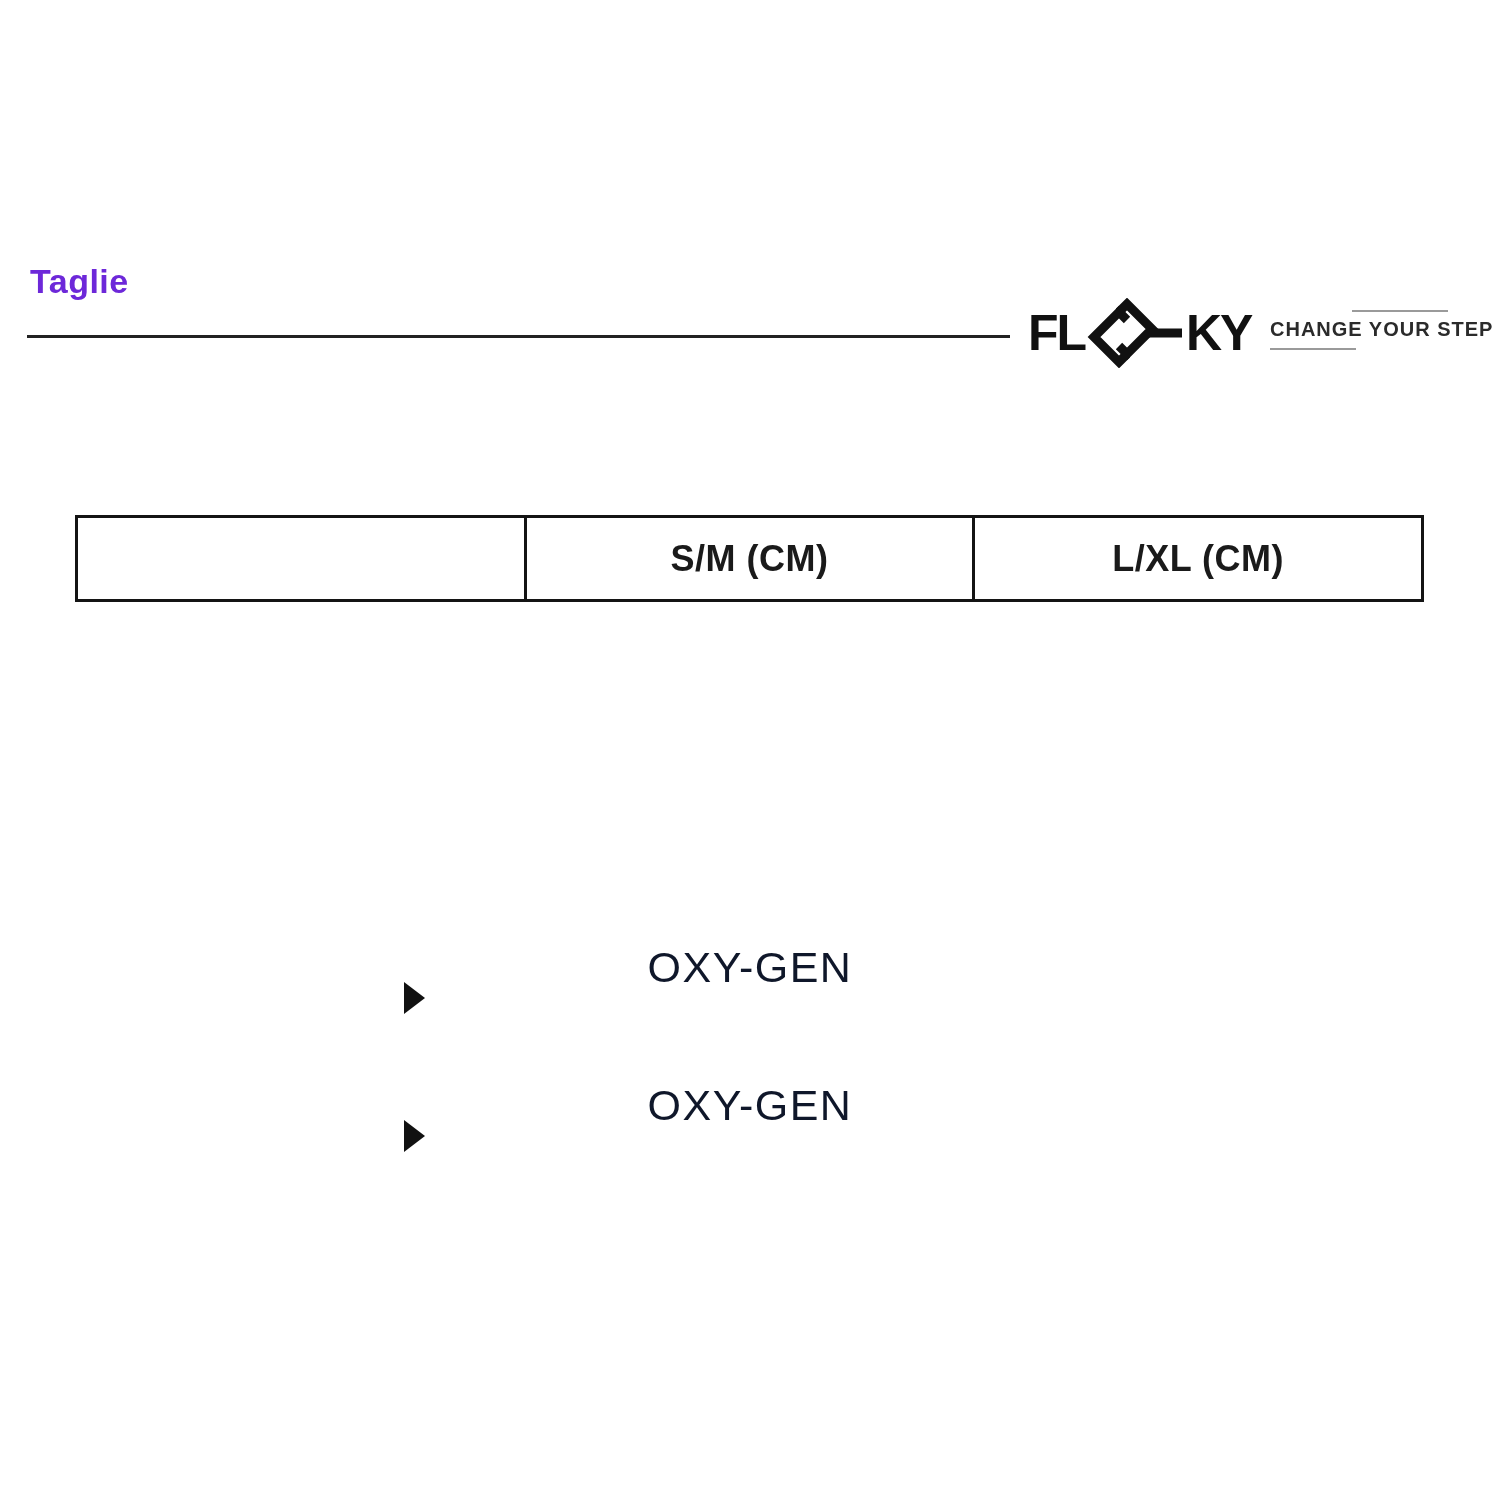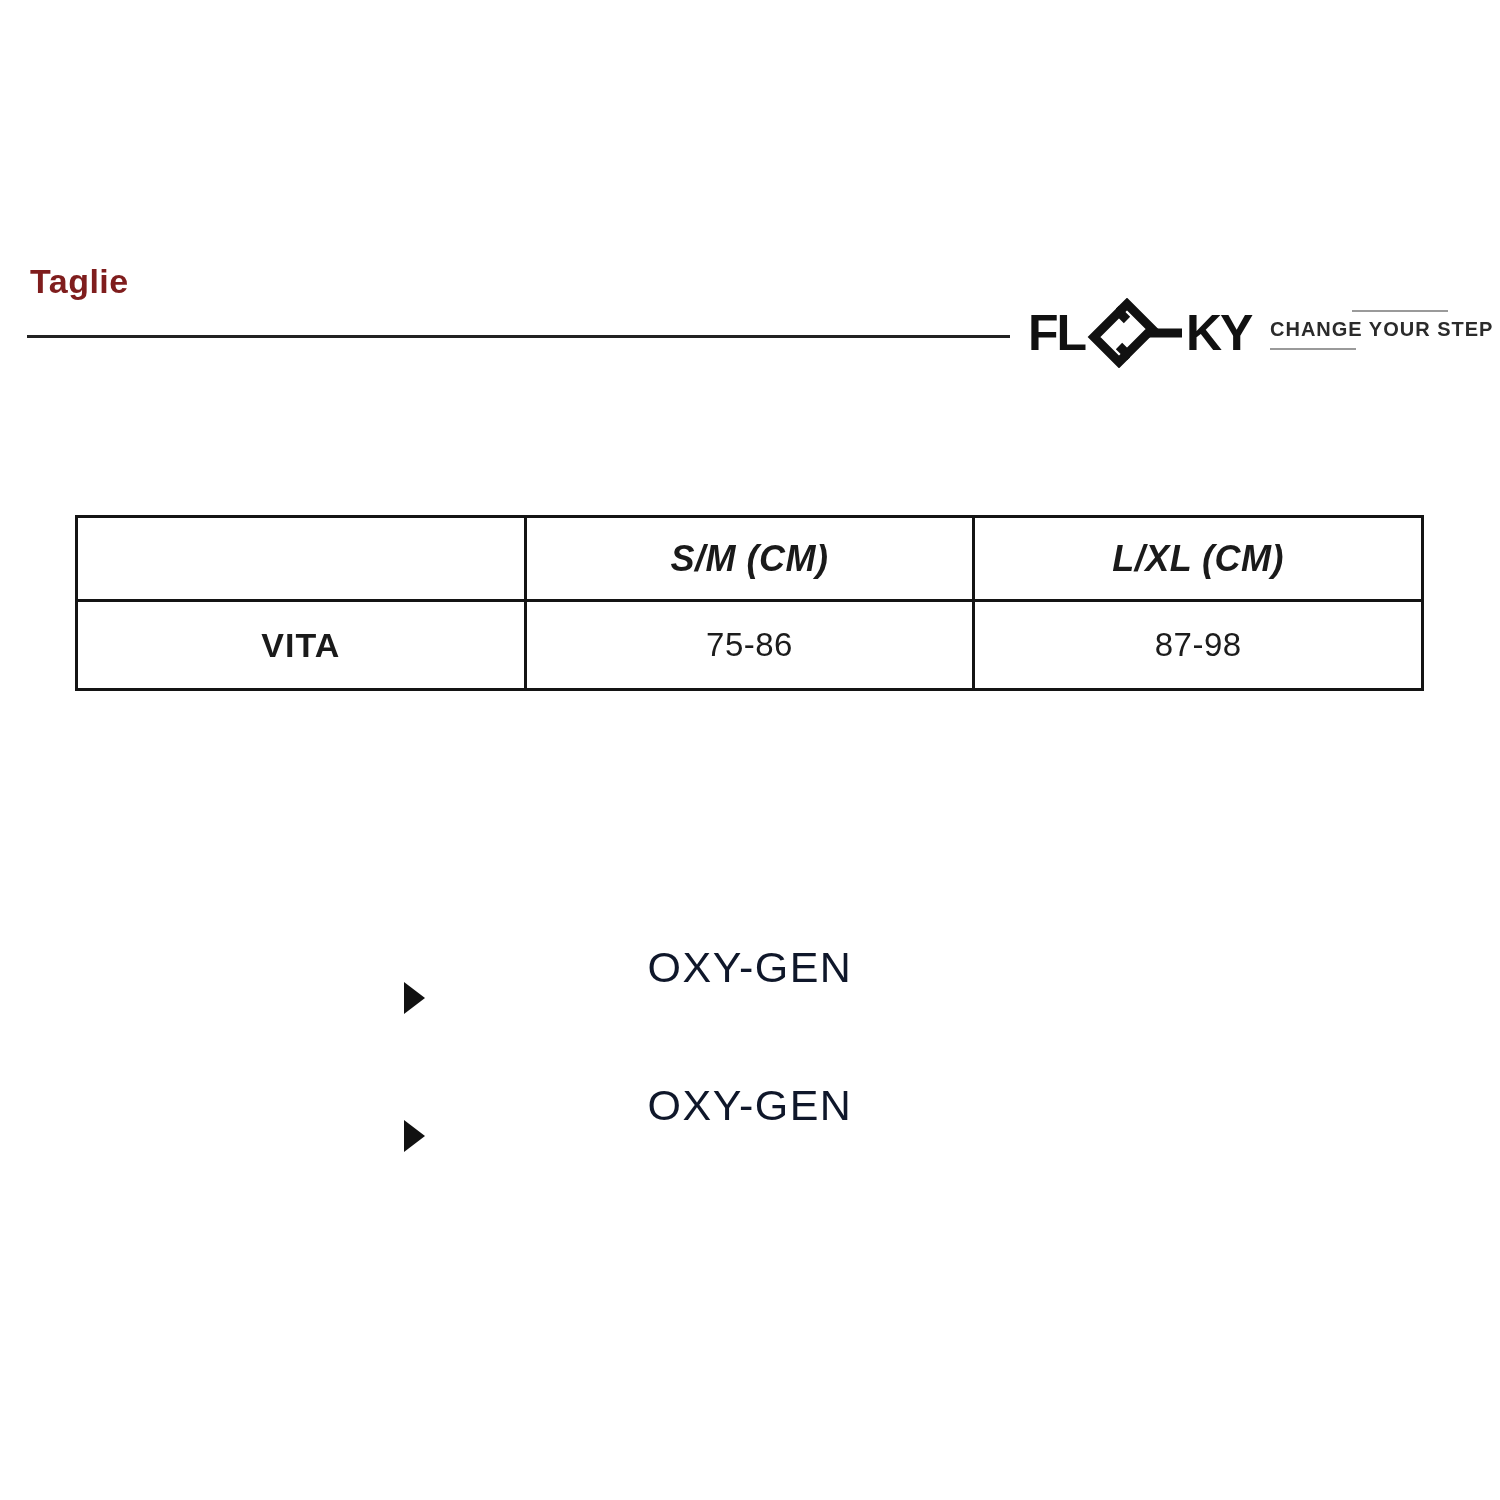--- a/index.html
+++ b/index.html
@@ -5,21 +5,21 @@
   * { margin:0; padding:0; box-sizing:border-box; }
   html,body { background:#ffffff; }
   .canvas {
     position:relative; width:1500px; height:1500px; background:#ffffff;
     font-family:"Liberation Sans", sans-serif; color:#1a1a1a; overflow:hidden;
   }
 
   
   .page-title {
     position:absolute; left:30px; top:262px;
-    font-size:34px; font-weight:bold; letter-spacing:0.5px; color:#7f1d1d;
+    font-size:34px; font-weight:bold; letter-spacing:0.5px; color:#6d28d9;
   }
   .header-rule {
     position:absolute; left:27px; top:335px; width:983px; height:3px; background:#222222;
   }
 
   
   .logo-svg { position:absolute; left:1028px; top:298px; }
   .logo-letters { font-family:"Liberation Sans", sans-serif; font-weight:bold; }
 
   .tagline-wrap { position:absolute; left:1270px; top:306px; width:180px; height:44px; }
@@ -32,21 +32,21 @@
 
   
   .size-table {
     position:absolute; left:75px; top:515px; width:1349px;
     border-collapse:collapse; table-layout:fixed;
   }
   .size-table th, .size-table td {
     border:3px solid #141414; text-align:center; vertical-align:middle; padding:0;
     background:#ffffff;
   }
-  .size-table th { height:84px; font-size:36px; font-weight:bold; letter-spacing:0.5px;font-style:italic; }
+  .size-table th { height:84px; font-size:36px; font-weight:bold; letter-spacing:0.5px; }
   .size-table td { height:89px; }
   .size-table .row-label { font-size:34px; font-weight:bold; letter-spacing:1px; }
   .size-table .val { font-size:33px; font-weight:normal; letter-spacing:0.5px; color:#1c1c1c; }
 
   
   .product-item {
     position:absolute; left:400px; width:700px; text-align:center;
     font-weight:300; font-size:43px; letter-spacing:1.5px; color:#0f172a;
   }
   .product-item .product-line { line-height:58px; white-space:nowrap; }
@@ -83,25 +83,20 @@
     <div class="tagline-line-bottom"></div>
   </div>
 
   <table class="size-table">
     <tbody>
       <tr>
         <th></th>
         <th>S/M (CM)</th>
         <th>L/XL (CM)</th>
       </tr>
-      <tr>
-        <td class="row-label">VITA</td>
-        <td class="val">75-86</td>
-        <td class="val">87-98</td>
-      </tr>
     </tbody>
   </table>
 
   <div class="product-item item-1">
     <div class="bullet-arrow"></div>
     <div class="product-line">OXY-GEN</div>
   </div>
 
   <div class="product-item item-2">
     <div class="bullet-arrow"></div>

